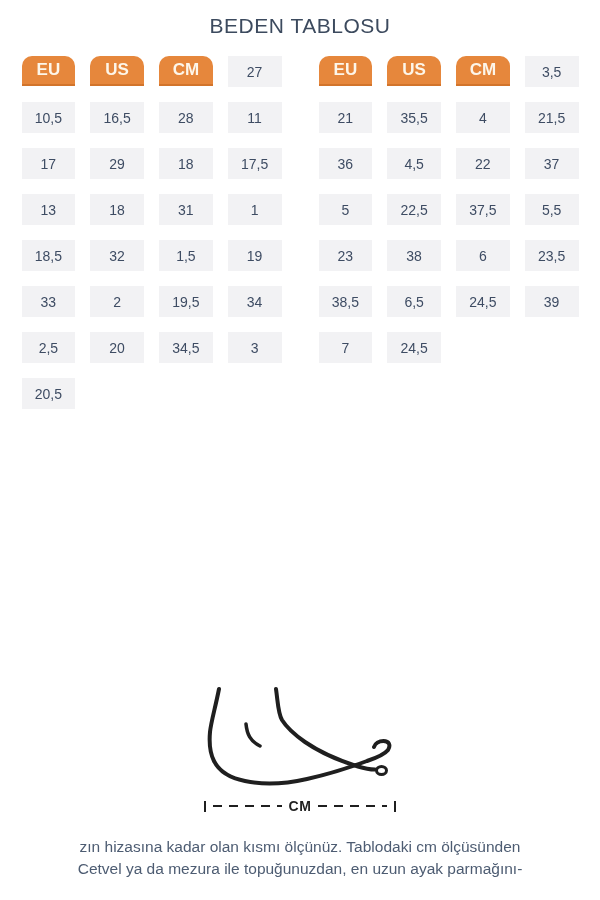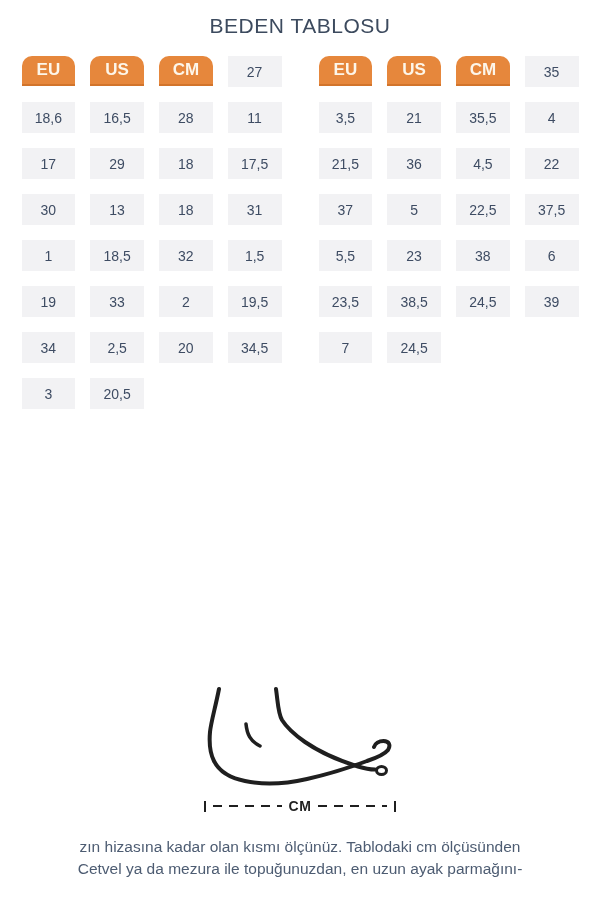--- a/index.html
+++ b/index.html
@@ -96,29 +96,28 @@
 <div class="page">
 
   <h1 class="page-title">BEDEN TABLOSU</h1>
 
   <div class="tables-row">
     <div class="size-table">
         <div class="hcell">EU</div>
         <div class="hcell">US</div>
         <div class="hcell">CM</div>
         <div class="cell">27</div>
-        <div class="cell">18,6</div>
+        <div class="cell">10,5</div>
         <div class="cell">16,5</div>
         <div class="cell">28</div>
         <div class="cell">11</div>
         <div class="cell">17</div>
         <div class="cell">29</div>
         <div class="cell">18</div>
         <div class="cell">17,5</div>
-        <div class="cell">30</div>
         <div class="cell">13</div>
         <div class="cell">18</div>
         <div class="cell">31</div>
         <div class="cell">1</div>
         <div class="cell">18,5</div>
         <div class="cell">32</div>
         <div class="cell">1,5</div>
         <div class="cell">19</div>
         <div class="cell">33</div>
         <div class="cell">2</div>
@@ -127,39 +126,39 @@
         <div class="cell">2,5</div>
         <div class="cell">20</div>
         <div class="cell">34,5</div>
         <div class="cell">3</div>
         <div class="cell">20,5</div>
       </div>
     <div class="size-table">
         <div class="hcell">EU</div>
         <div class="hcell">US</div>
         <div class="hcell">CM</div>
-        <div class="cell">35</div>
         <div class="cell">3,5</div>
         <div class="cell">21</div>
         <div class="cell">35,5</div>
         <div class="cell">4</div>
         <div class="cell">21,5</div>
         <div class="cell">36</div>
         <div class="cell">4,5</div>
         <div class="cell">22</div>
         <div class="cell">37</div>
         <div class="cell">5</div>
         <div class="cell">22,5</div>
         <div class="cell">37,5</div>
         <div class="cell">5,5</div>
         <div class="cell">23</div>
         <div class="cell">38</div>
         <div class="cell">6</div>
         <div class="cell">23,5</div>
         <div class="cell">38,5</div>
+        <div class="cell">6,5</div>
         <div class="cell">24,5</div>
         <div class="cell">39</div>
         <div class="cell">7</div>
         <div class="cell">24,5</div>
       </div>
   </div>
 
   <div class="diagram">
     <svg class="foot-svg" viewBox="0 0 230 125" fill="none" stroke="#1F1F1F" stroke-linecap="round" stroke-linejoin="round">
       <path stroke-width="4" d="M34 22 C30 42 26 55 25 65 C24 76 25 86 29 94 C34 104 45 111 60 114

